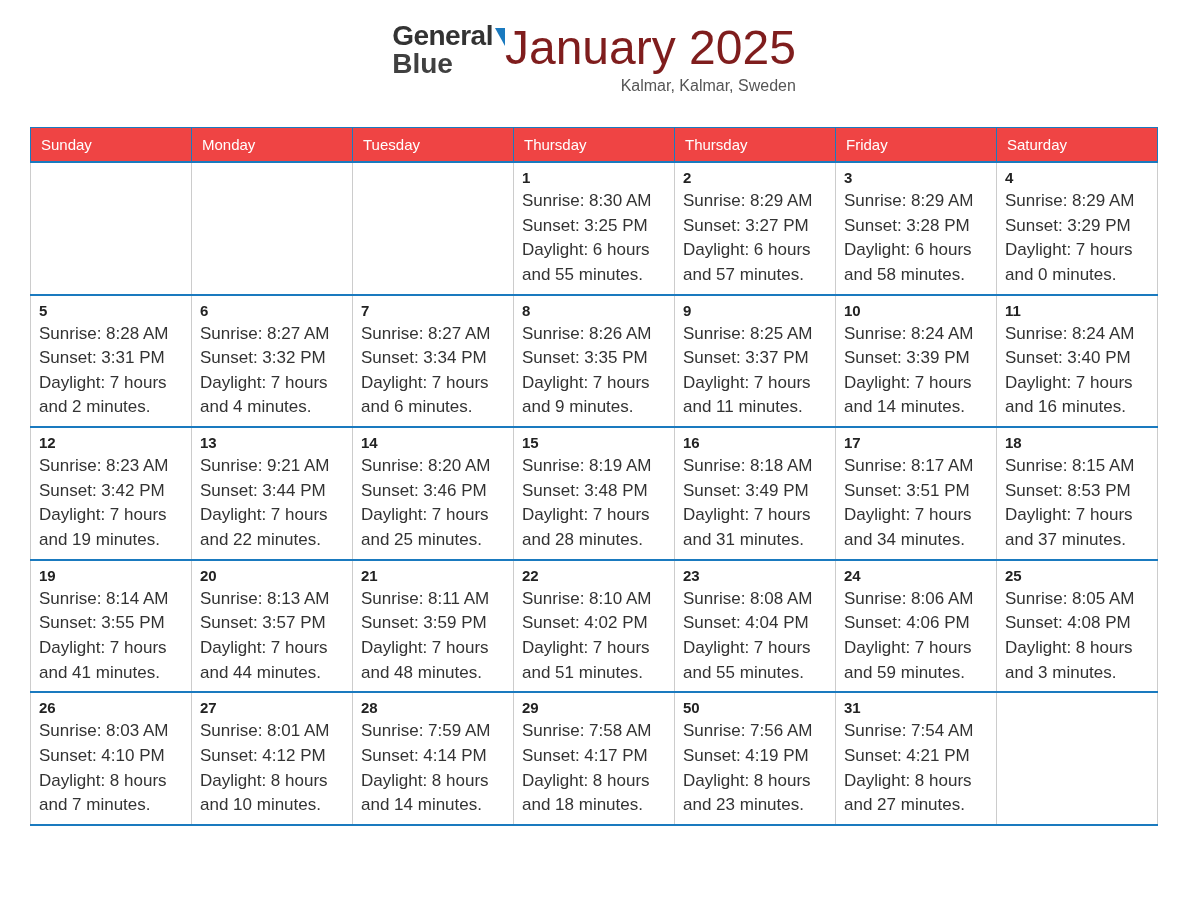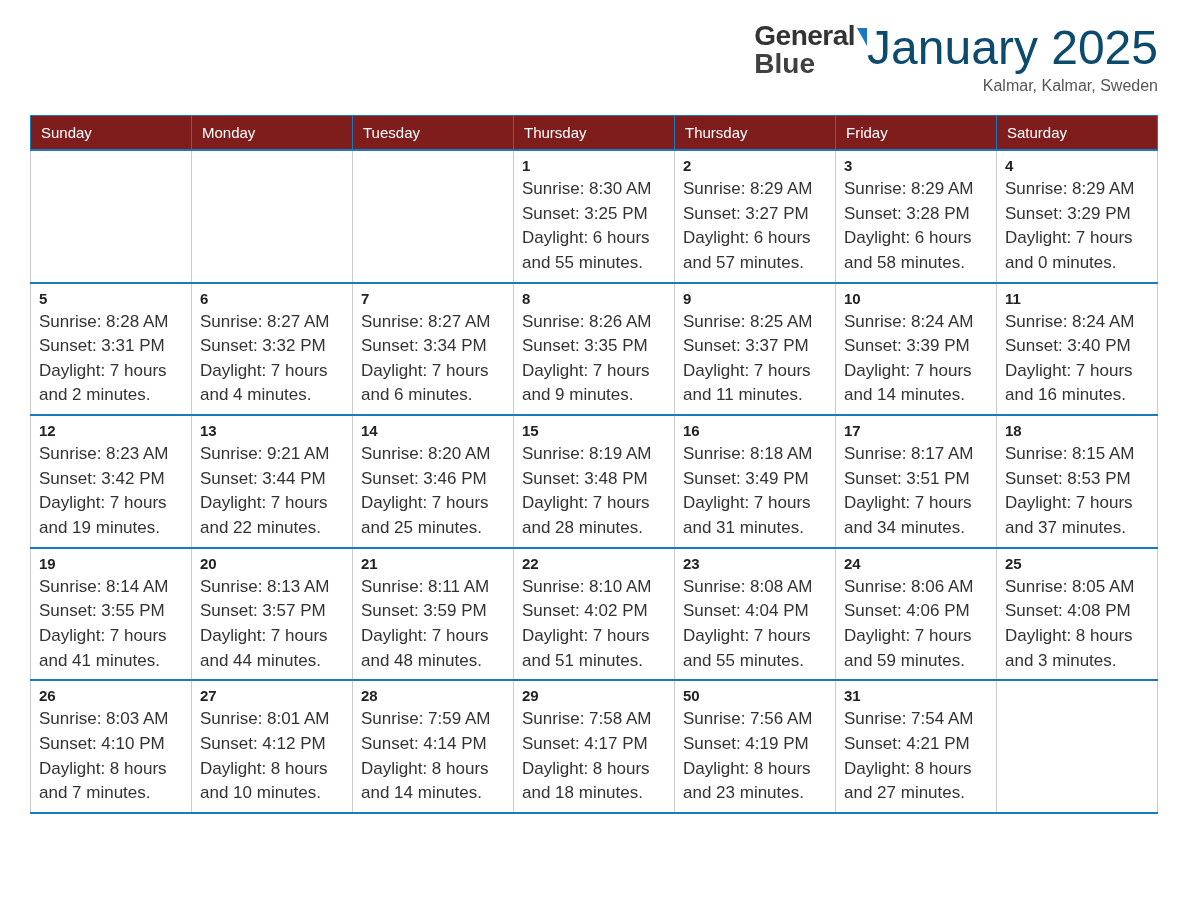--- a/index.html
+++ b/index.html
@@ -5,44 +5,44 @@
     * { box-sizing: border-box; margin: 0; padding: 0; }
     body {
       font-family: Arial, sans-serif;
       background: #fff;
       padding: 20px 30px;
       width: 1188px;
       min-height: 918px;
     }
     .header {
       display: flex;
-      justify-content: flex-end;
+      justify-content: center;
       align-items: flex-start;
-      margin-bottom: 20px;
+      margin-bottom: 32px;
     }
     .title-section {
       text-align: right;
     }
     .month-title {
       font-size: 48px;
       font-weight: normal;
-      color: #0c4a6e;
+      color: #7f1d1d;
     }
     .location {
       font-size: 16px;
       color: #555;
       margin-top: 2px;
     }
     .calendar {
       width: 100%;
       border-collapse: collapse;
       border: 1px solid #ccc;
     }
     .calendar th {
-      background-color: #7f1d1d;
+      background-color: #ef4444;
       color: white;
       padding: 8px 10px;
       text-align: left;
       font-size: 15px;
       font-weight: normal;
       border: 1px solid #1a7abf;
     }
     .calendar td {
       vertical-align: top;
       padding: 6px 8px;

